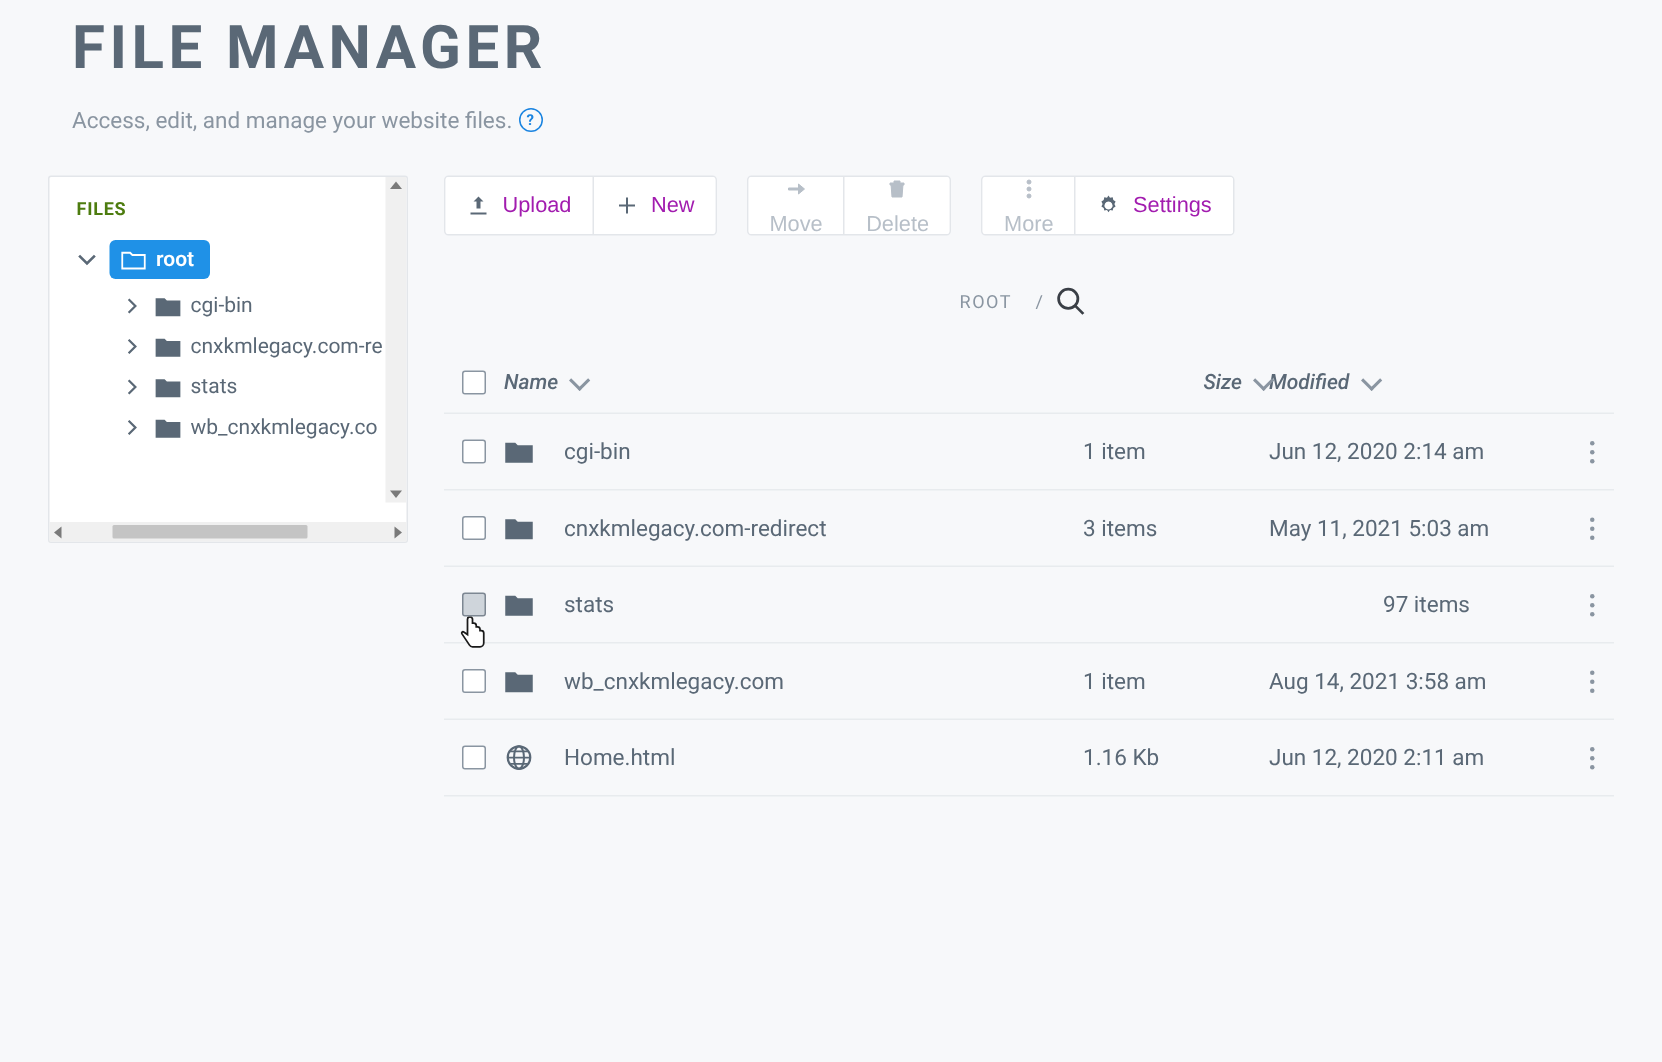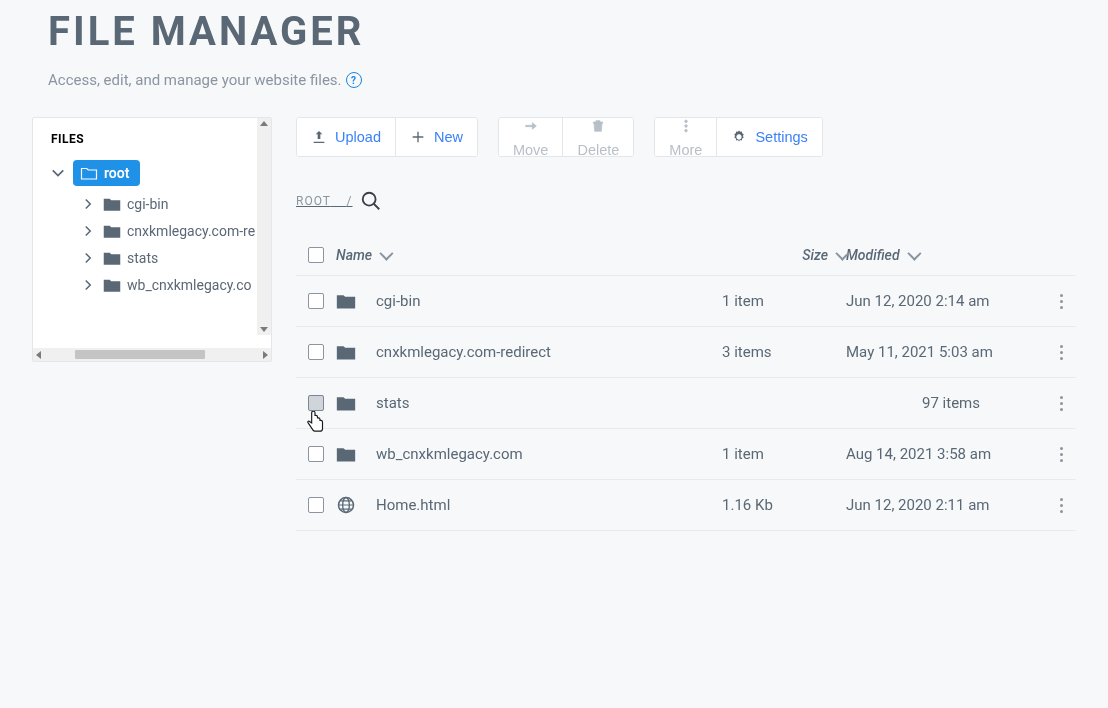--- a/index.html
+++ b/index.html
@@ -58,21 +58,21 @@
     .sidebar-scroll {
       position: relative;
       height: 230px;
       overflow: hidden;
     }
     .sidebar-inner { padding: 10px 0 4px; white-space: nowrap; }
     .sidebar-title {
       font-size: 12px;
       font-weight: 700;
       letter-spacing: 0.5px;
-      color: #000000;
+      color: #4d7c0f;
       padding: 4px 18px 10px;
     }
     .tree-row {
       display: flex;
       align-items: center;
       gap: 6px;
       padding: 4px 10px 5px 16px;
       font-size: 14px;
       cursor: pointer;
     }
@@ -143,35 +143,34 @@
       border-radius: 3px;
       overflow: hidden;
       background: #fff;
     }
     .btn {
       background: #fff;
       border: none;
       height: 38px;
       padding: 0 14px;
       font-size: 14.5px;
-      color: #3b82f6;
+      color: #a21caf;
       display: flex;
       align-items: center;
       gap: 8px;
       cursor: pointer;
     }
     .btn + .btn { border-left: 1px solid #e3e6ea; }
     .btn.disabled { color: #b7bfc8; cursor: default; flex-direction: column; }
     .btn.disabled .svg-ico { fill: #b7bfc8; stroke: #b7bfc8; }
     .svg-ico { width: 16px; height: 16px; fill: #5a6876; flex-shrink: 0; }
 
     .breadcrumb-row {
-      display: flex; align-items: center; justify-content: flex-start;
+      display: flex; align-items: center; justify-content: center;
       margin-bottom: 20px;
-      text-decoration: underline;
     }
     .breadcrumb {
       font-size: 12px;
       letter-spacing: 1px;
       color: #8a95a1;
     }
     .search-icon-btn {
       width: 36px; height: 36px;
       display: flex; align-items: center; justify-content: center;
       cursor: pointer;

